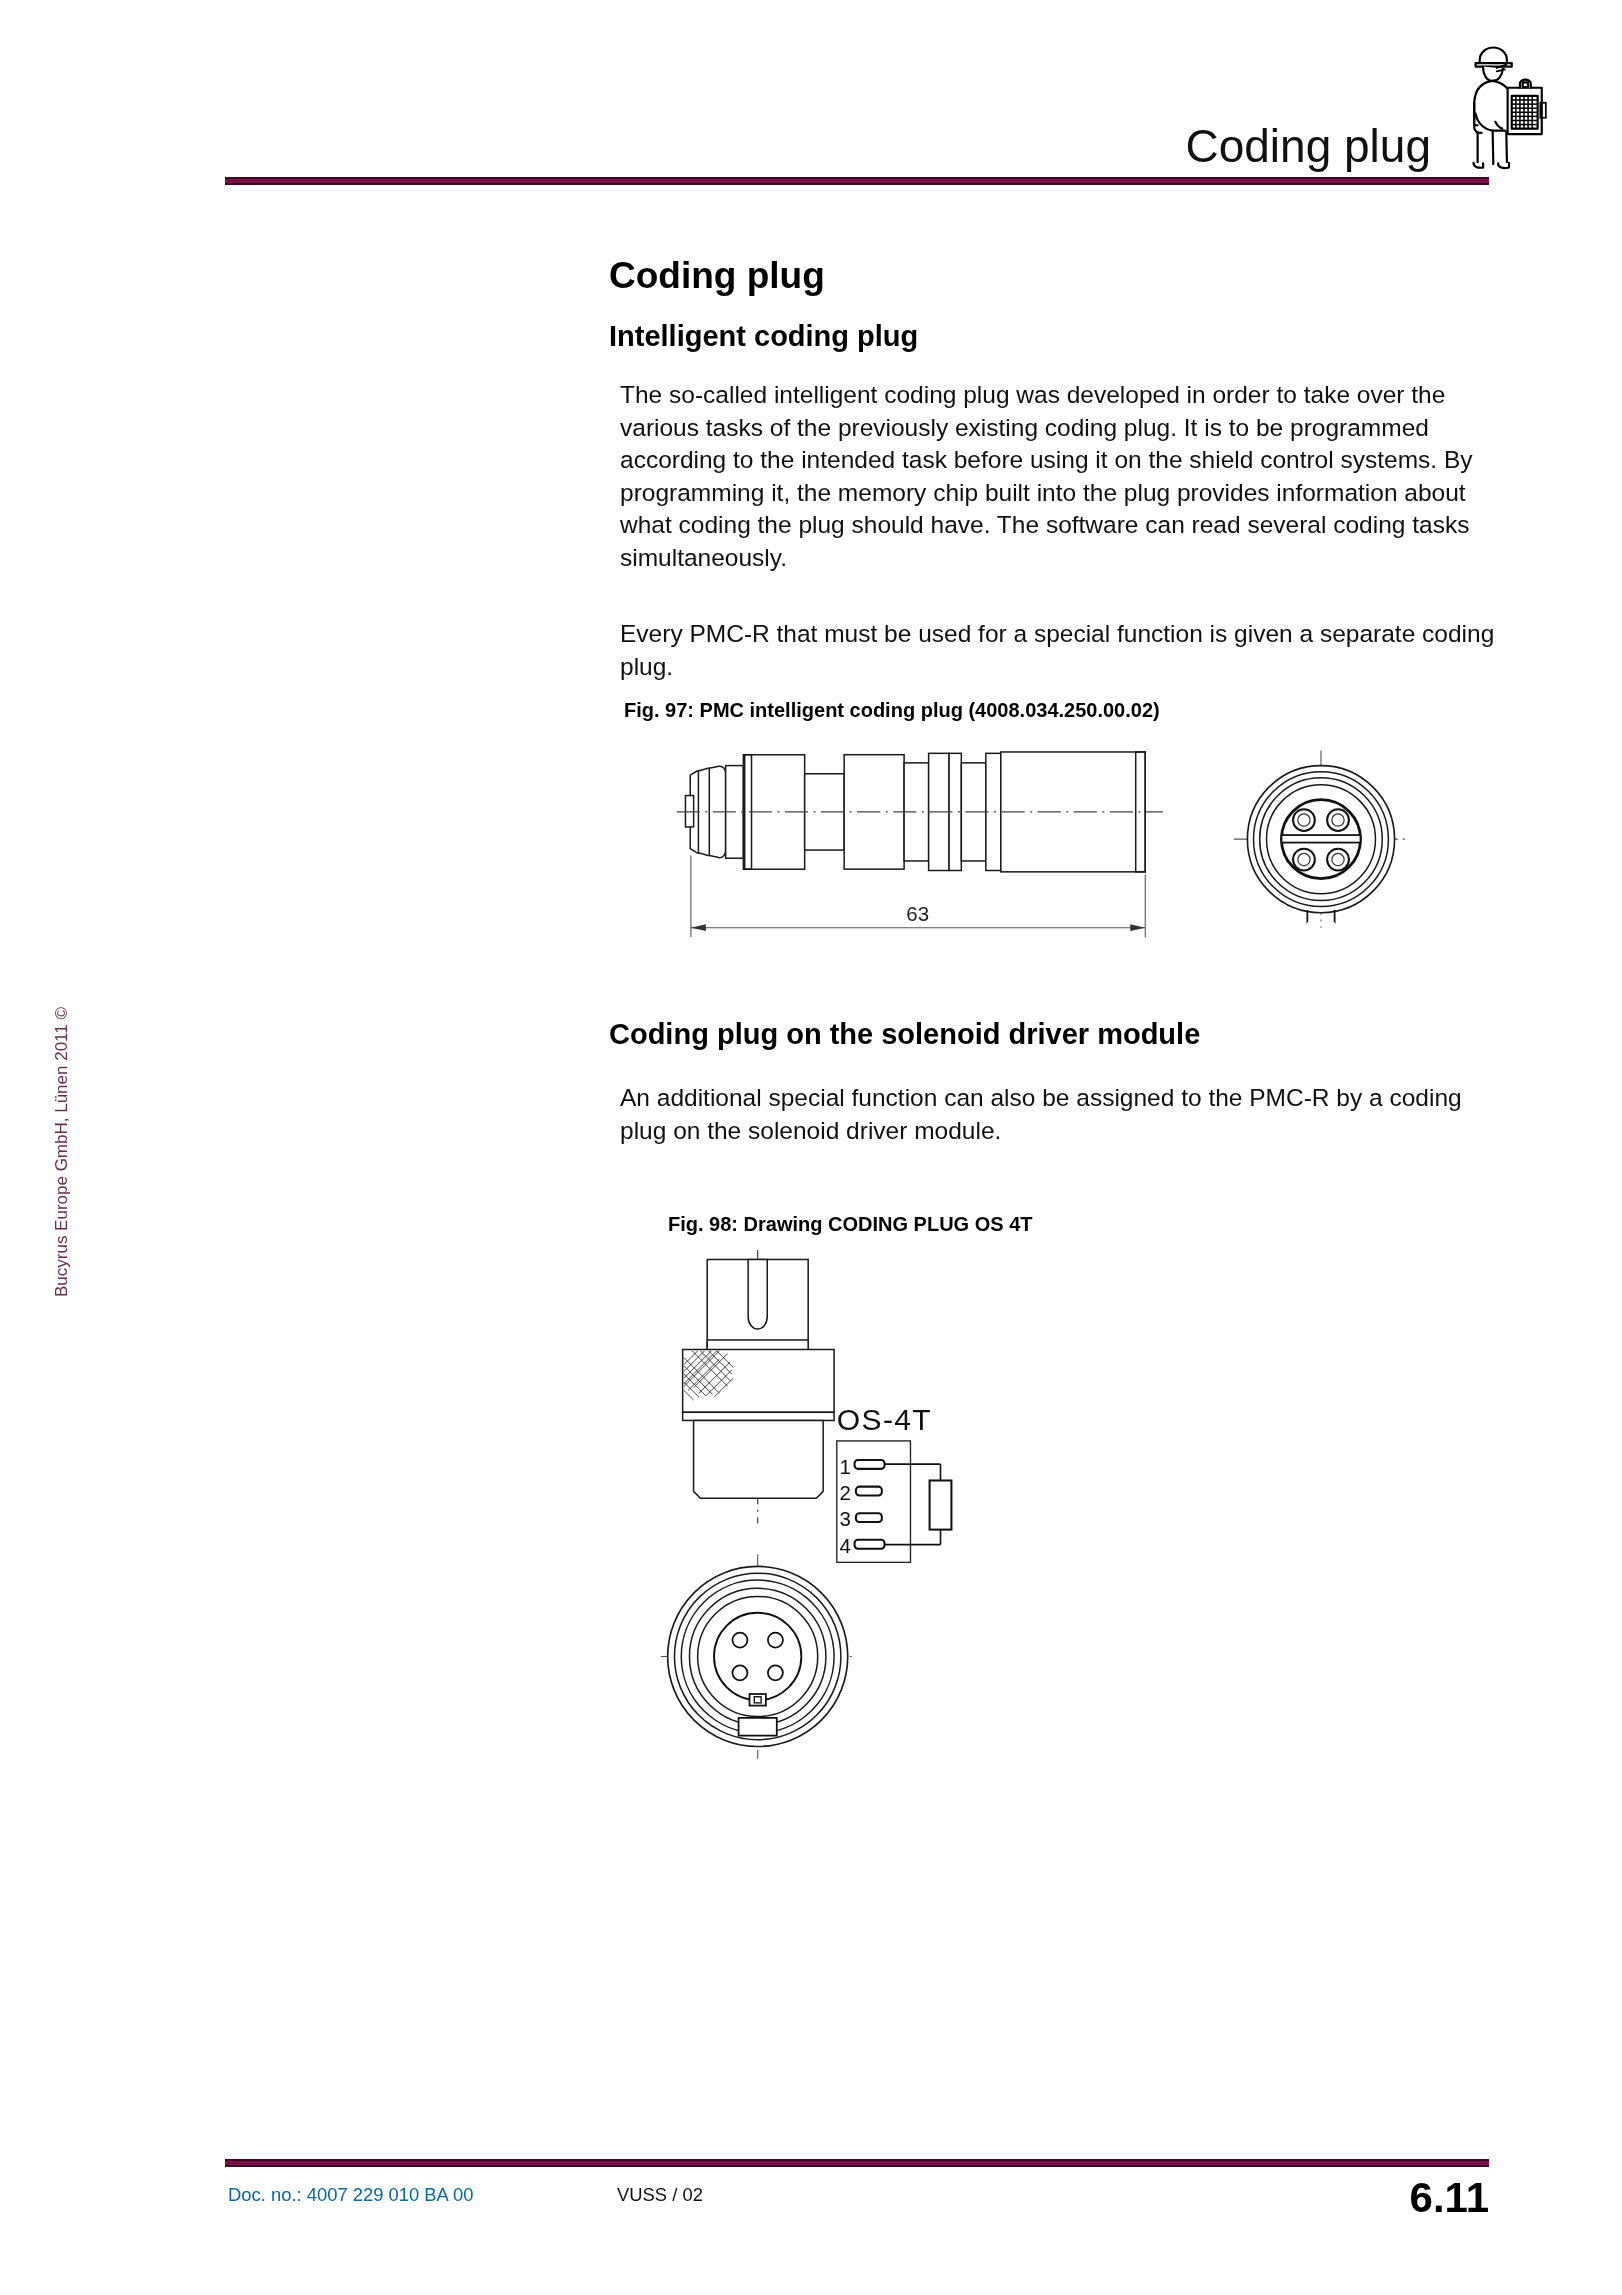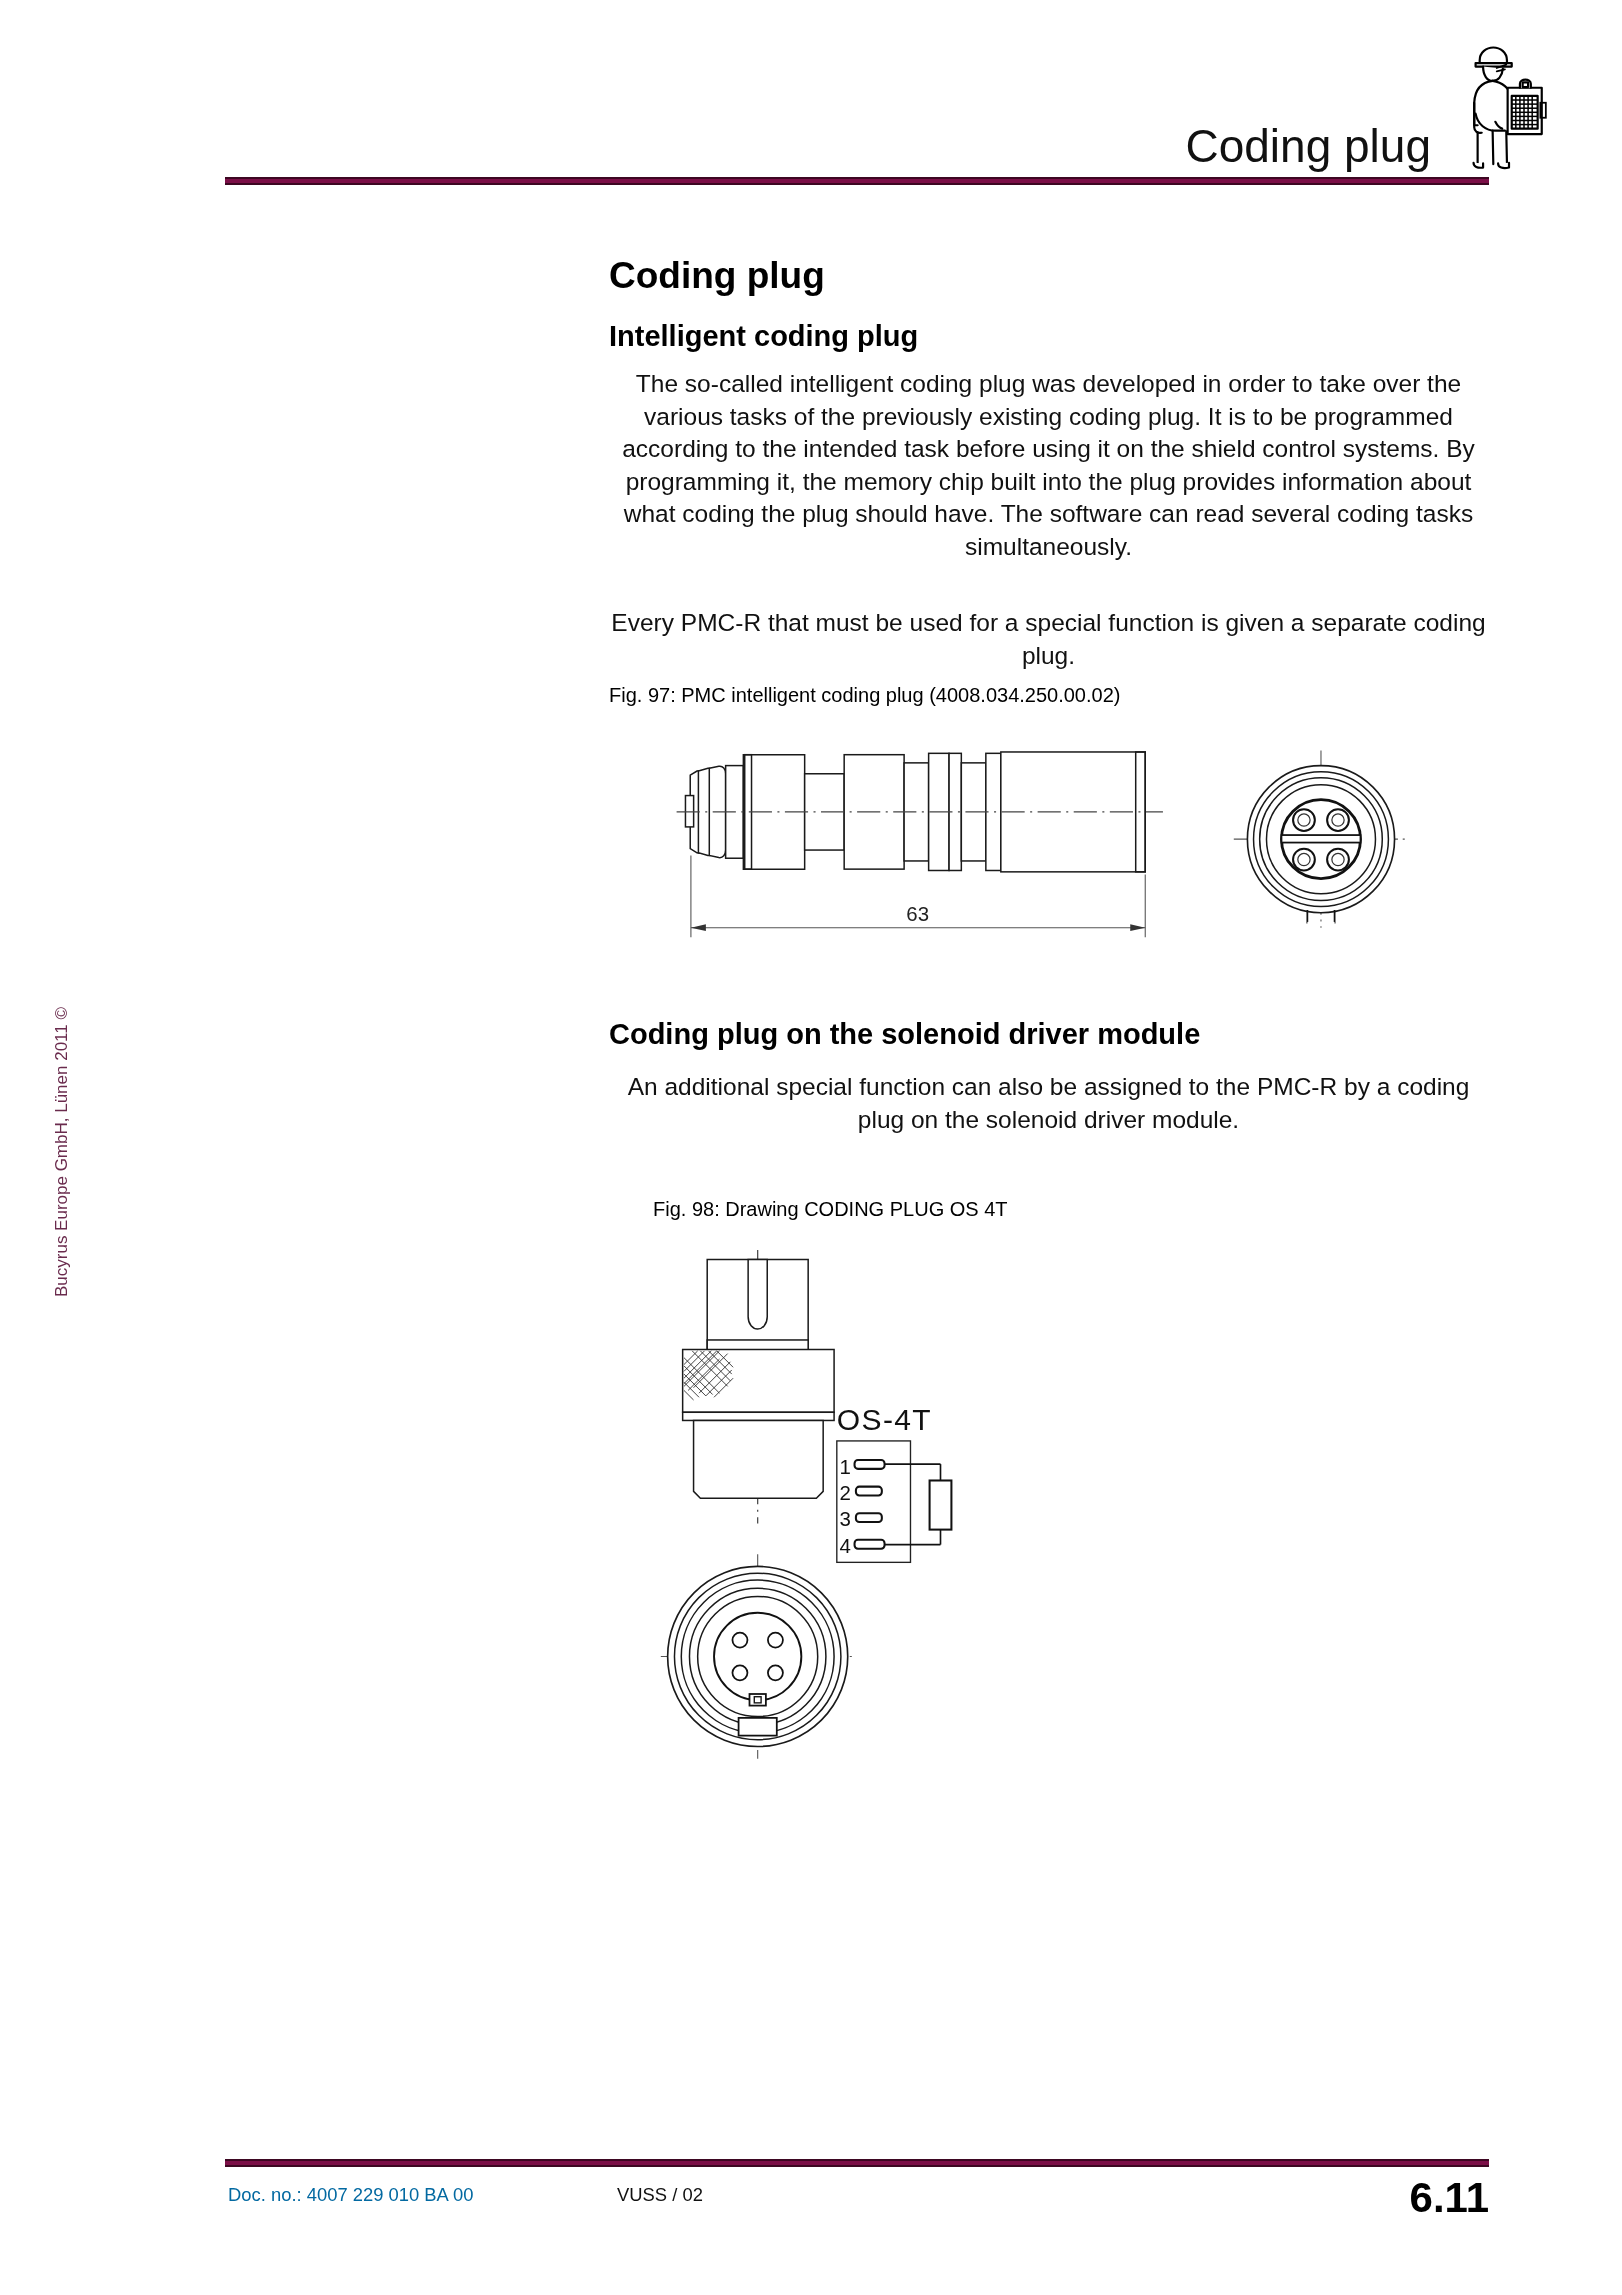--- a/index.html
+++ b/index.html
@@ -118,30 +118,29 @@
     color: #000;
   }
   h2.doc-h2 {
     margin: 0;
     font-size: 29px;
     font-weight: bold;
     line-height: 1.15;
     color: #000;
   }
   p.doc-p {
-    margin: 0;
+    margin: 11px;
     font-size: 24.5px;
     line-height: 1.33;
     color: #111;
-    text-align: center;
   }
   .fig-caption {
-    margin: 0;
+    margin: 15px;
     font-size: 20px;
-    font-weight: normal;
+    font-weight: bold;
     color: #000;
     white-space: nowrap;
   }
   .bold-label {
     margin: 0;
     font-size: 24.5px;
     font-weight: bold;
     color: #000;
   }
 

